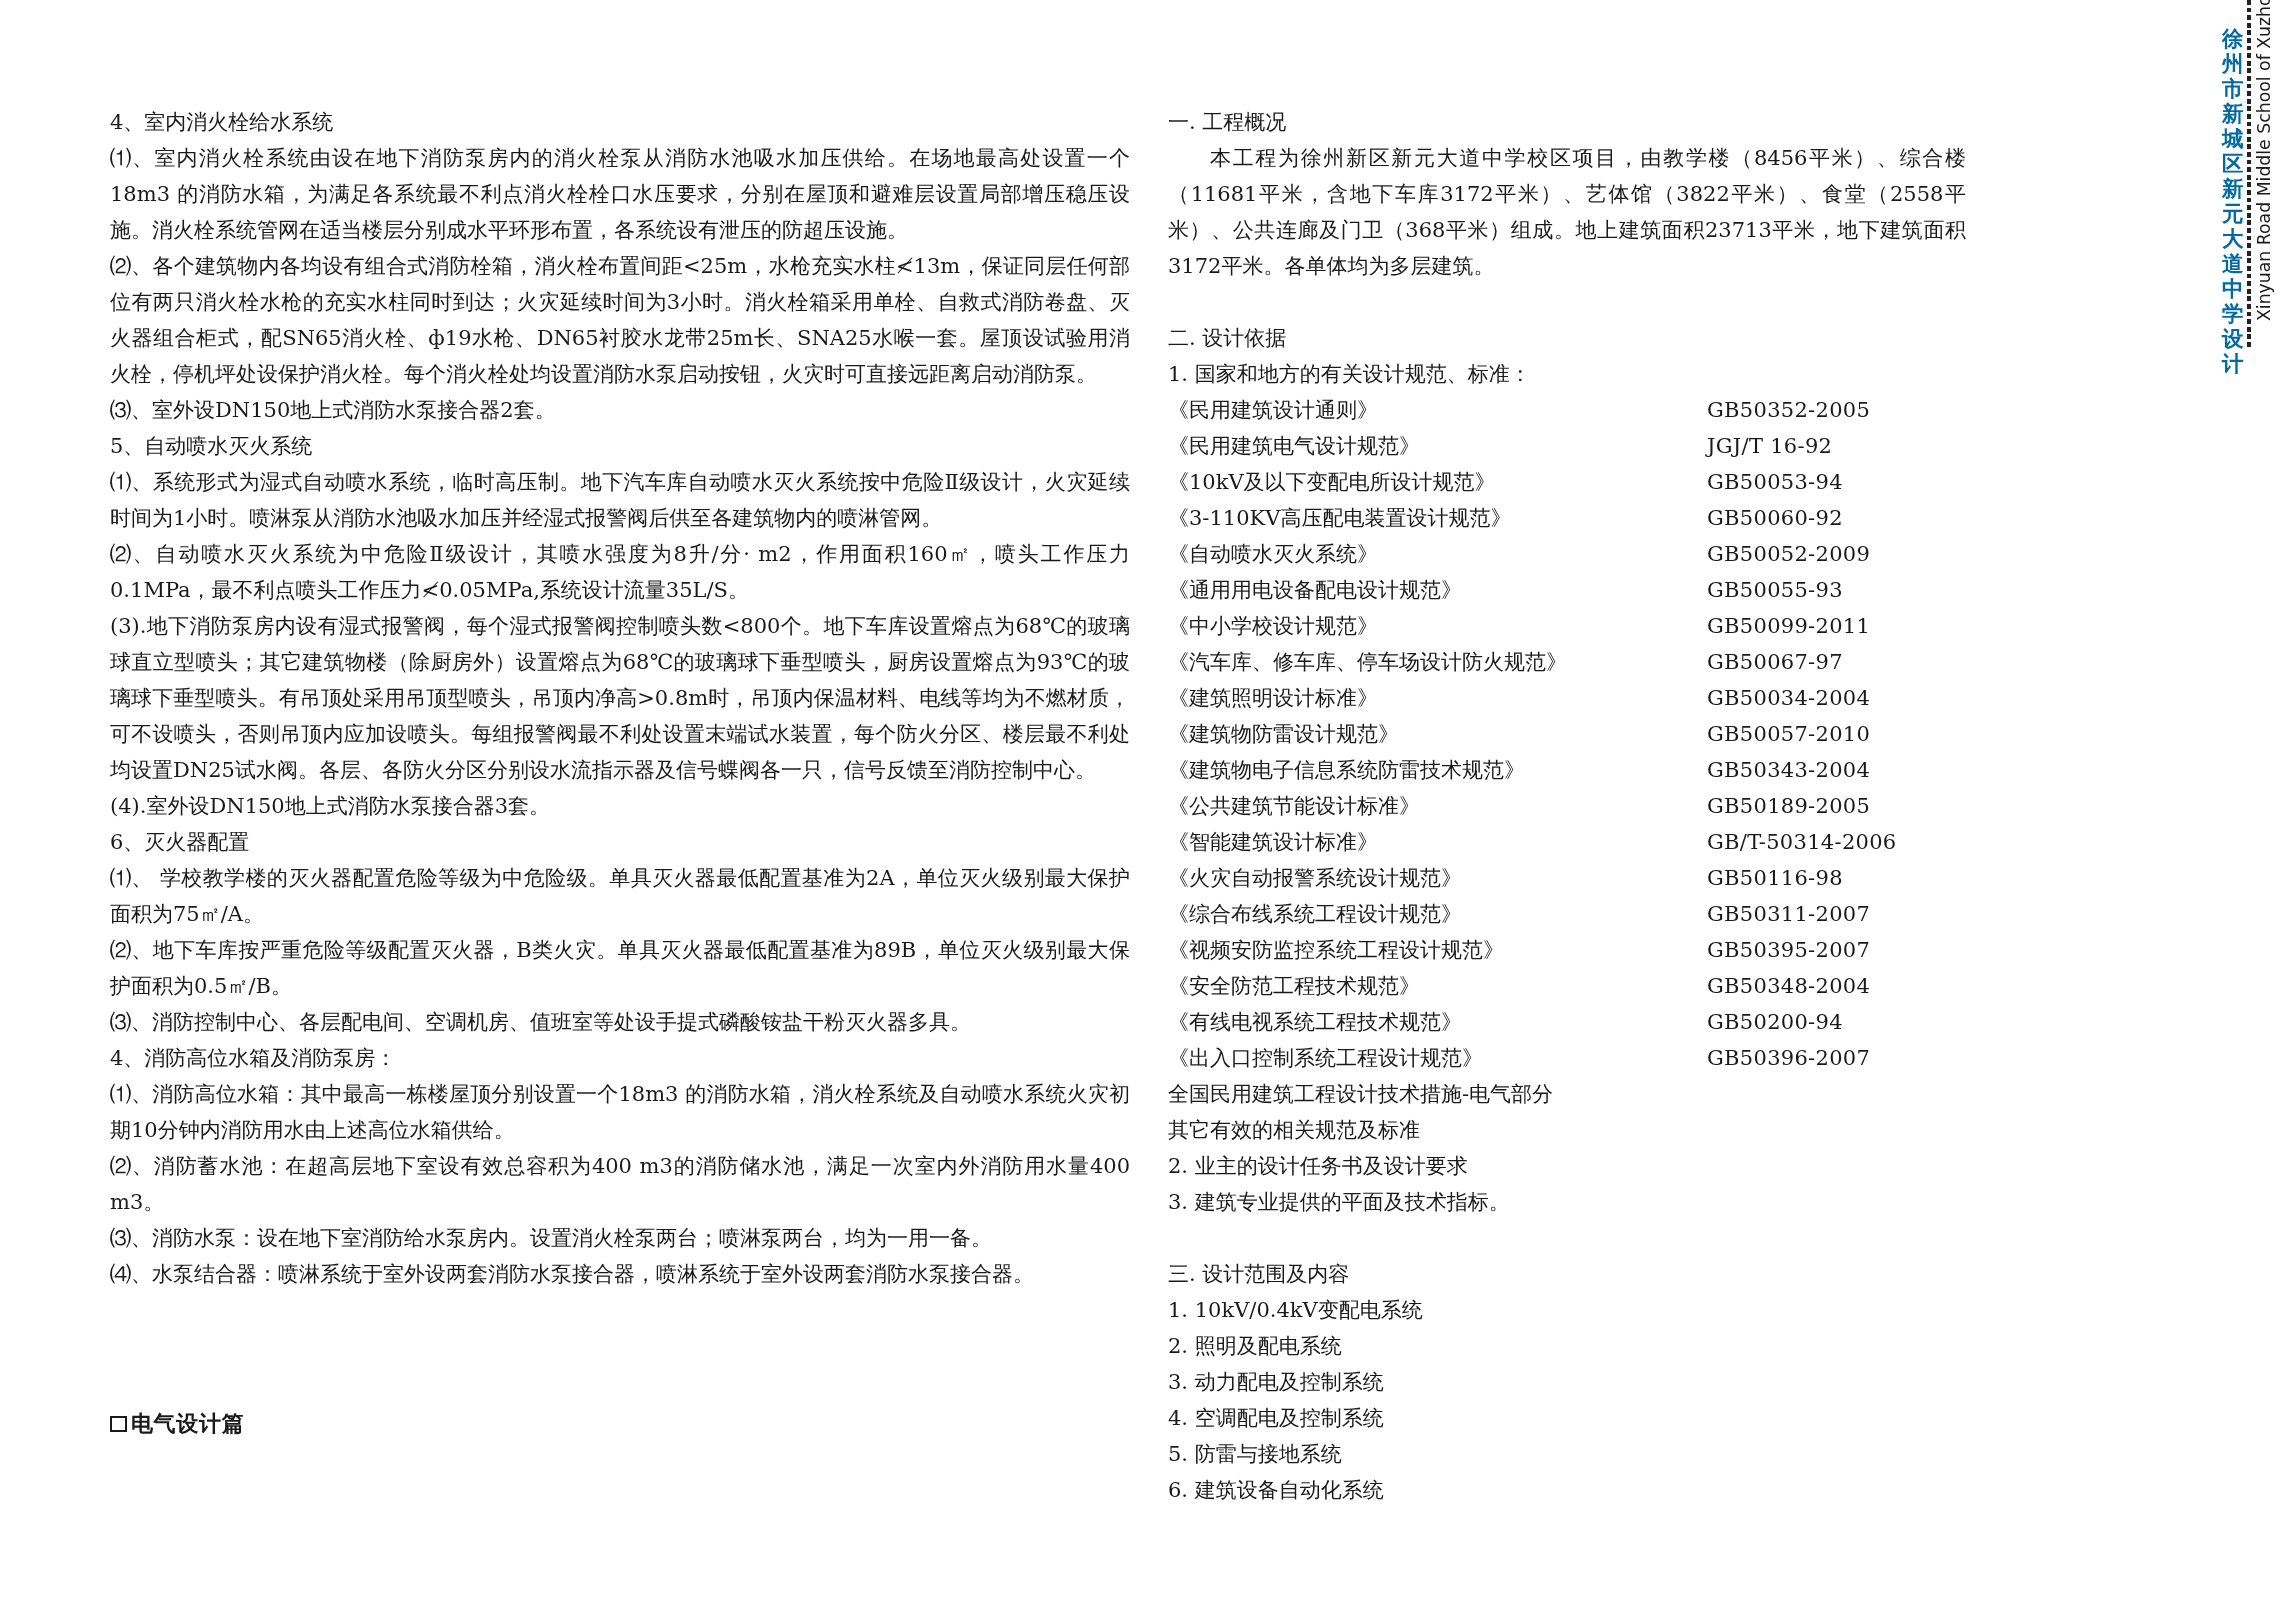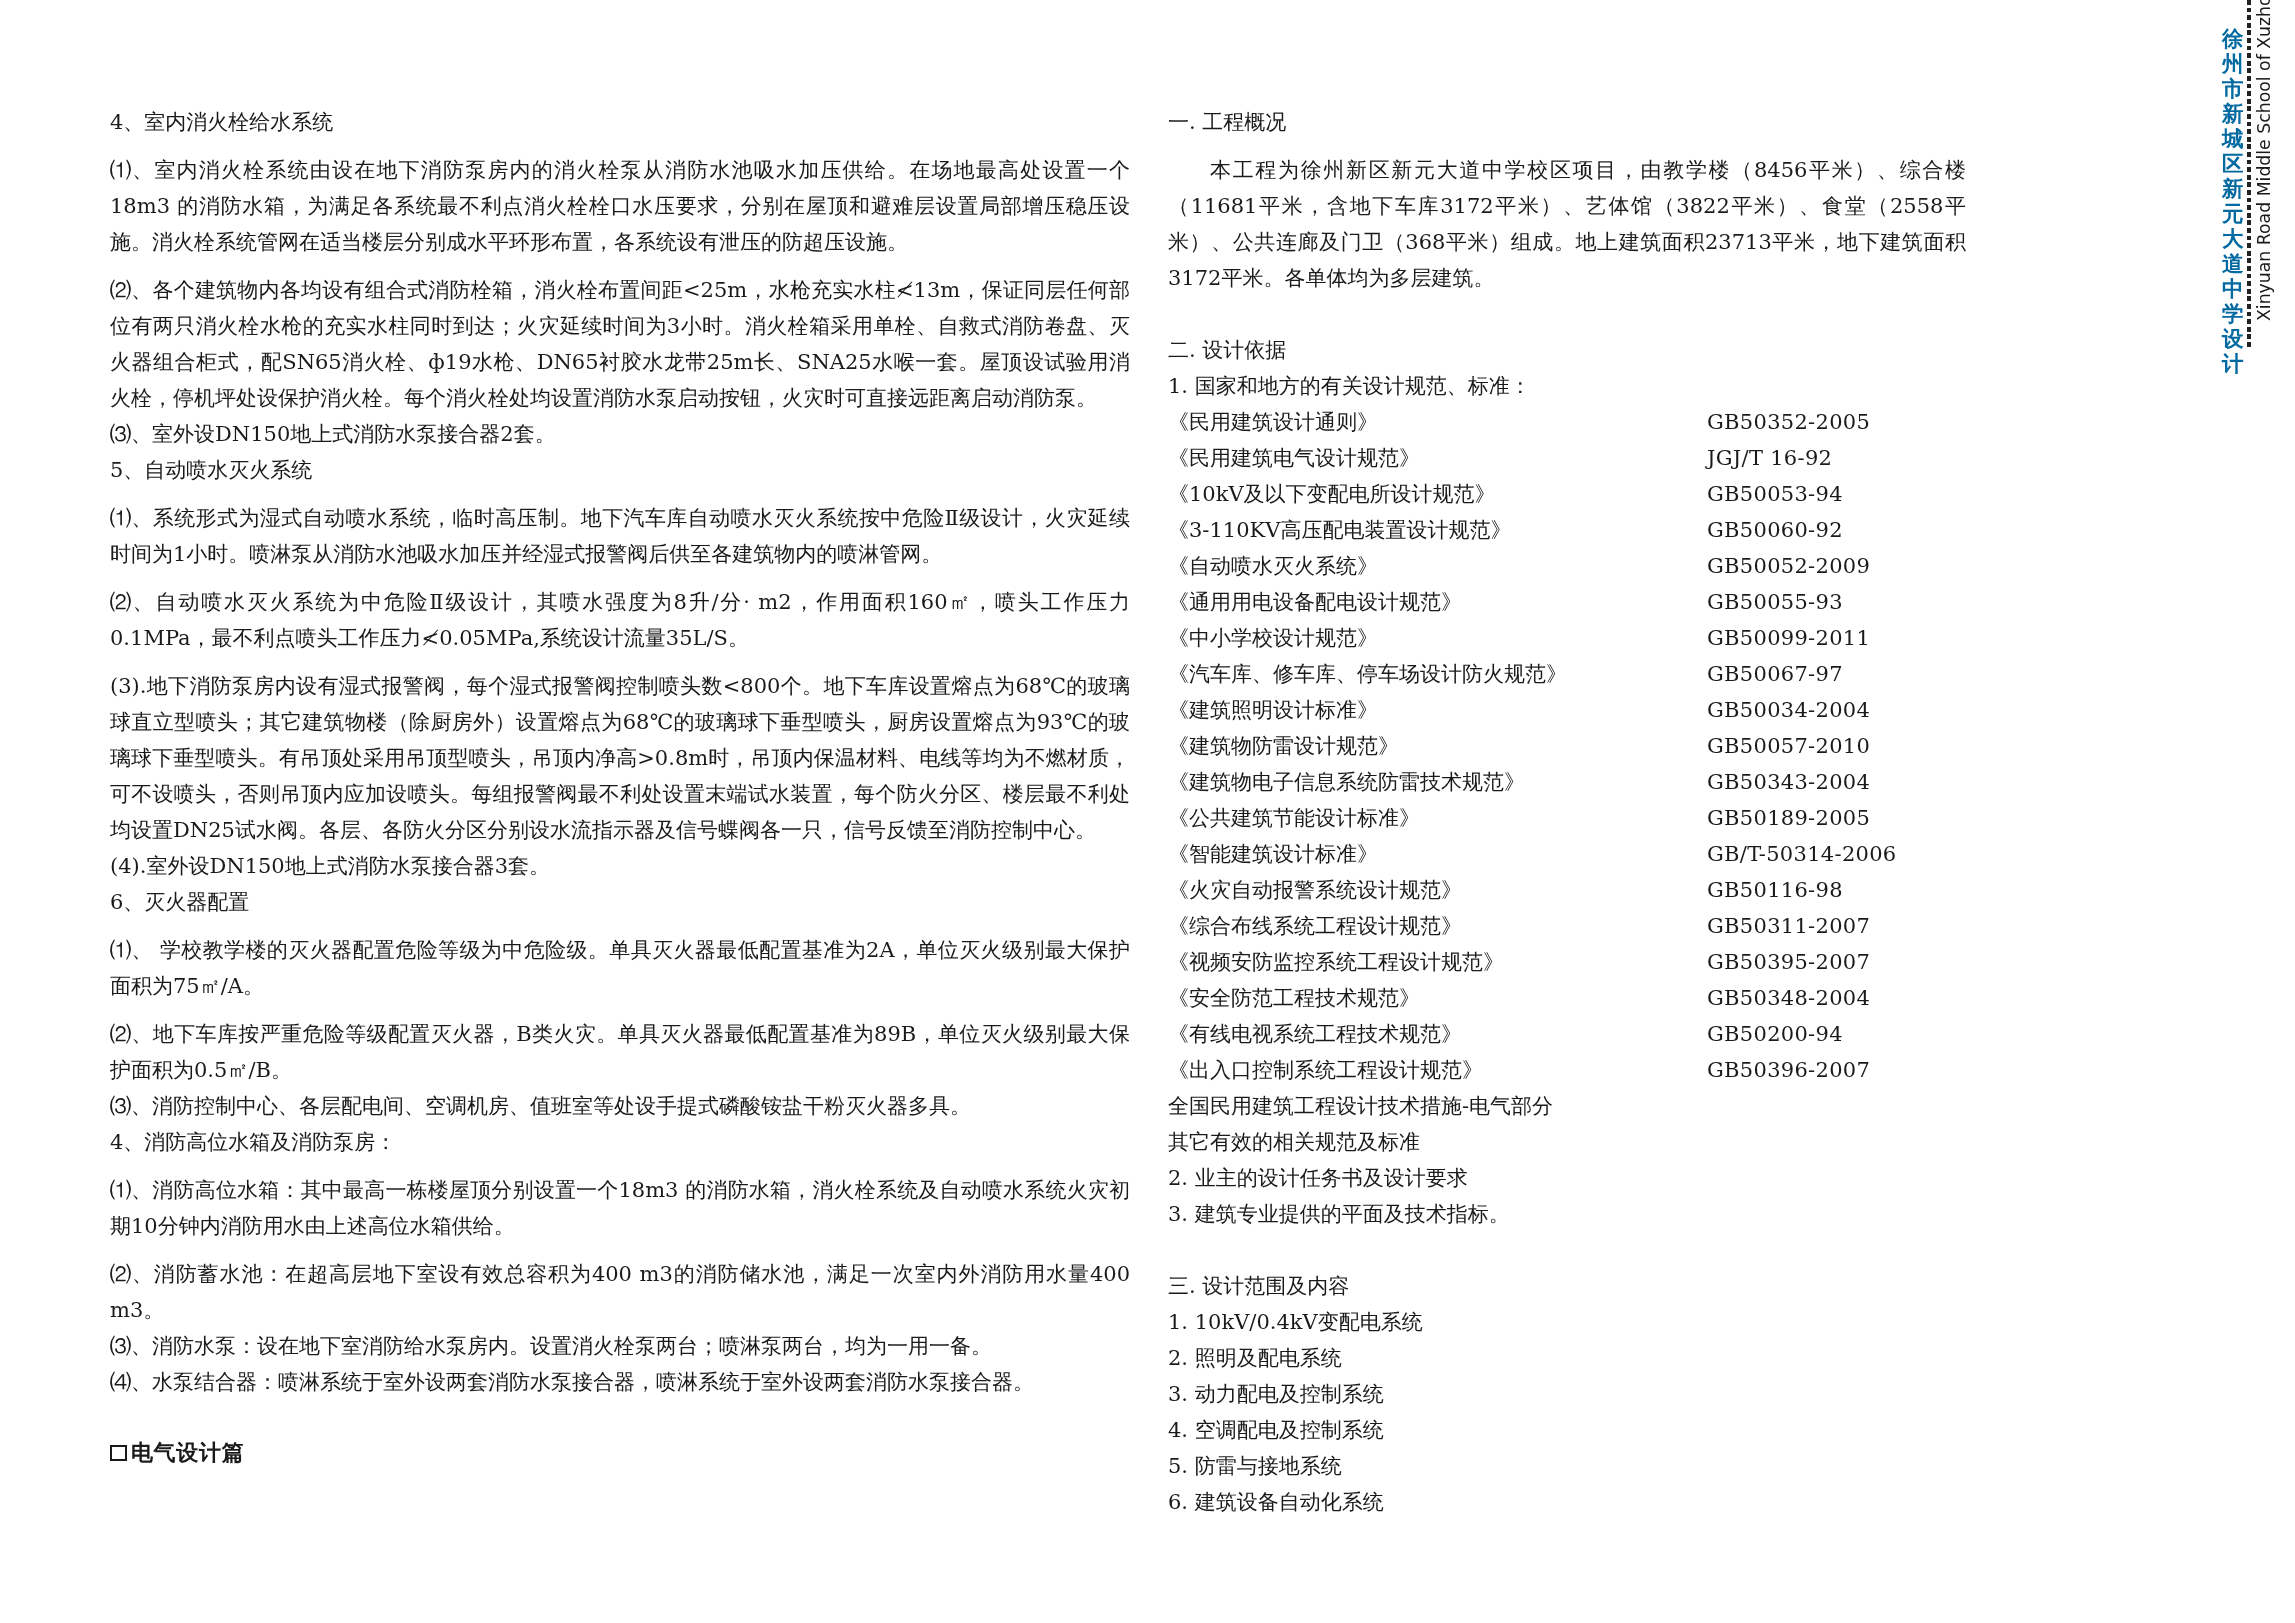--- a/index.html
+++ b/index.html
@@ -31,32 +31,31 @@
   }
   .line {
     white-space: nowrap;
     height: 36px;
     overflow: visible;
   }
   .para {
     white-space: normal;
     text-align: justify;
     text-align-last: left;
-    margin-top: 12px;
   }
   .spacer {
     height: 36px;
   }
   .indent {
     text-indent: 42px;
   }
   .section-heading-elec {
     position: absolute;
     left: 110px;
-    top: 1438px;
+    top: 1409px;
     font-size: 22px;
     font-weight: bold;
     font-family: "DejaVu Sans", "Liberation Sans", sans-serif;
     letter-spacing: 0.7px;
   }
   .checkbox-square {
     display: inline-block;
     width: 16.7px;
     height: 16.7px;
     border: 2.1px solid #1a1a1a;

